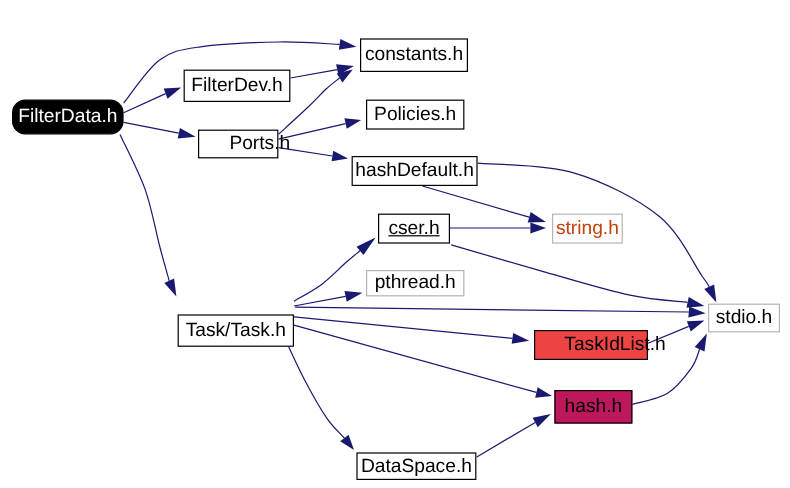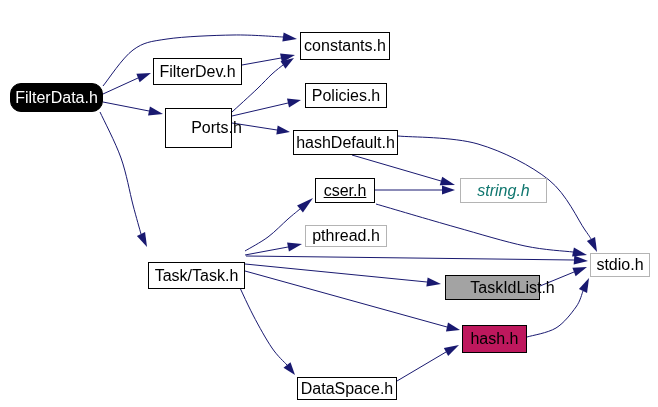--- a/index.html
+++ b/index.html
@@ -111,25 +111,25 @@
       </g>
       <g class="edge">
         <path d="M397,381 L446,352" stroke="#191970"></path>
         <polygon points="459,345 448.13344920365756,355.9621199496498 443.86655079634244,348.0378800503502" fill="#191970"></polygon>
       </g>
     </svg>
   <div id="nodes-layer">
       <div class="node root" style="left: 10px; top: 83px; width: 93px; height: 29px; background: rgb(0, 0, 0); color: rgb(255, 255, 255); border-color: rgb(0, 0, 0); border-radius: 11px;">FilterData.h</div>
       <div class="node internal" style="left: 153px; top: 58px; width: 89px; height: 27px; background: rgb(255, 255, 255); color: rgb(0, 0, 0); border-color: rgb(0, 0, 0);">FilterDev.h</div>
       <div class="node internal" style="left: 300px; top: 32px; width: 90px; height: 28px; background: rgb(255, 255, 255); color: rgb(0, 0, 0); border-color: rgb(0, 0, 0);">constants.h</div>
-      <div class="node internal" style="left: 165px; top: 108px; width: 67px; height: 40px; background: rgb(255, 255, 255); color: rgb(0, 0, 0); border-color: rgb(0, 0, 0); padding-left: 36px;">Ports.h</div>
+      <div class="node internal" style="left: 165px; top: 108px; width: 67px; height: 24px; background: rgb(255, 255, 255); color: rgb(0, 0, 0); border-color: rgb(0, 0, 0); padding-left: 36px;">Ports.h</div>
       <div class="node internal" style="left: 305px; top: 83px; width: 82px; height: 25px; background: rgb(255, 255, 255); color: rgb(0, 0, 0); border-color: rgb(0, 0, 0);">Policies.h</div>
       <div class="node internal" style="left: 293px; top: 130px; width: 105px; height: 25px; background: rgb(255, 255, 255); color: rgb(0, 0, 0); border-color: rgb(0, 0, 0);">hashDefault.h</div>
       <div class="node internal" style="left: 315px; top: 178px; width: 60px; height: 25px; background: rgb(255, 255, 255); color: rgb(0, 0, 0); border-color: rgb(0, 0, 0); text-decoration: underline;">cser.h</div>
-      <div class="node external" style="left: 460px; top: 178px; width: 87px; height: 25px; background: rgb(255, 255, 255); color: #0f766e; border-color: rgb(180, 180, 180); font-style: italic;">string.h</div>
+      <div class="node external" style="left: 460px; top: 178px; width: 59px; height: 25px; background: rgb(255, 255, 255); color: #c2410c; border-color: rgb(180, 180, 180);">string.h</div>
       <div class="node internal" style="left: 148px; top: 250px; width: 97px; height: 27px; background: rgb(255, 255, 255); color: rgb(0, 0, 0); border-color: rgb(0, 0, 0); margin-top: 12px;">Task/Task.h</div>
       <div class="node external" style="left: 305px; top: 225px; width: 82px; height: 22px; background: rgb(255, 255, 255); color: rgb(0, 0, 0); border-color: rgb(180, 180, 180);">pthread.h</div>
-      <div class="node internal" style="left: 445px; top: 275px; width: 95px; height: 25px; background: #a3a3a3; color: rgb(0, 0, 0); border-color: rgb(0, 0, 0); padding-left: 40px;">TaskIdList.h</div>
+      <div class="node internal" style="left: 445px; top: 275px; width: 95px; height: 25px; background: #ef4444; color: rgb(0, 0, 0); border-color: rgb(0, 0, 0); padding-left: 40px;">TaskIdList.h</div>
       <div class="node external" style="left: 590px; top: 253px; width: 60px; height: 24px; background: rgb(255, 255, 255); color: rgb(0, 0, 0); border-color: rgb(180, 180, 180);">stdio.h</div>
       <div class="node internal" style="left: 462px; top: 325px; width: 65px; height: 28px; background: #be185d; color: rgb(0, 0, 0); border-color: rgb(0, 0, 0);">hash.h</div>
       <div class="node internal" style="left: 297px; top: 377px; width: 100px; height: 23px; background: rgb(255, 255, 255); color: rgb(0, 0, 0); border-color: rgb(0, 0, 0);">DataSpace.h</div>
     </div>
 </div>
 
 </body></html>

